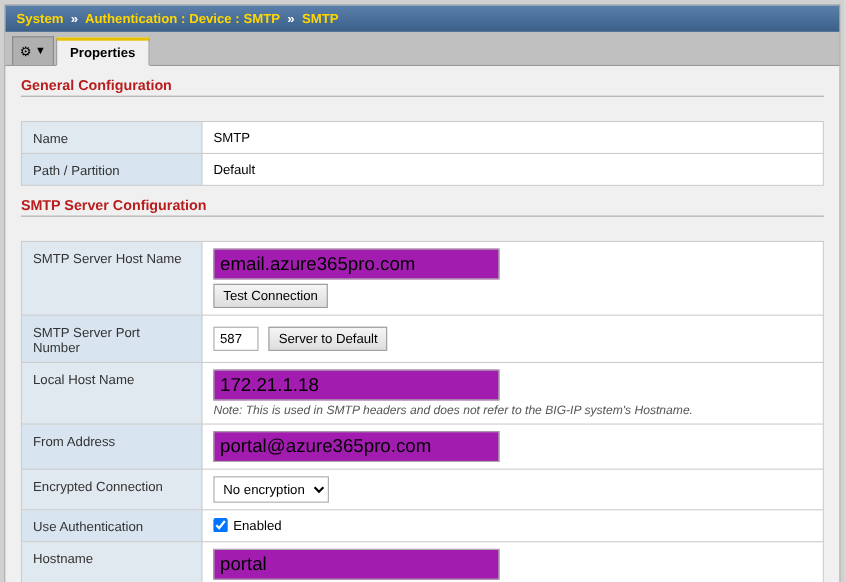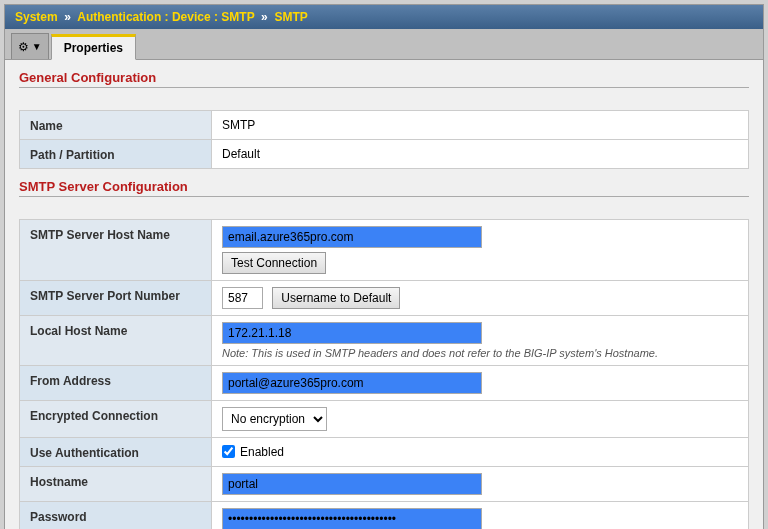--- a/index.html
+++ b/index.html
@@ -79,35 +79,35 @@
       border: 1px solid #bbb;
       margin-bottom: 10px;
     }
     .config-table td {
       border: 1px solid #ccc;
       padding: 6px 10px;
       vertical-align: middle;
     }
     .config-table td:first-child {
       background: #e0e8f0;
-      width: 192px;
-      font-weight: bold;
+      width: 164px;
+      font-weight: normal;
       color: #333;
       vertical-align: top;
       padding-top: 8px;
     }
     .config-table tr:nth-child(even) td:first-child {
       background: #d8e4ef;
     }
     .form-input-wide {
       border: 1px solid #aaa;
       padding: 3px 5px;
-      font-size: 12px;
+      font-size: 17px;
       width: 260px;
-      background: #3b82f6;
+      background: #a21caf;
     }
     .form-input-port {
       border: 1px solid #aaa;
       padding: 3px 5px;
       font-size: 12px;
       width: 41px;
       background: #fff;
     }
     .btn-test {
       background: linear-gradient(to bottom, #f5f5f5, #ddd);
@@ -206,21 +206,21 @@
             <span>Test Connection</span>
           </button>
         </td>
       </tr>
 
       <tr>
         <td>SMTP Server Port Number</td>
         <td>
           <input type="text" class="form-input-port" value="587" style="">
           <button class="btn-restore">
-            <span>Username to Default</span>
+            <span>Server to Default</span>
           </button>
         </td>
       </tr>
 
       <tr>
         <td>Local Host Name</td>
         <td>
           <input type="text" class="form-input-wide" value="172.21.1.18" style="">
           <div class="note-text">Note: This is used in SMTP headers and does not refer to the BIG-IP system's Hostname.</div>
         </td>

